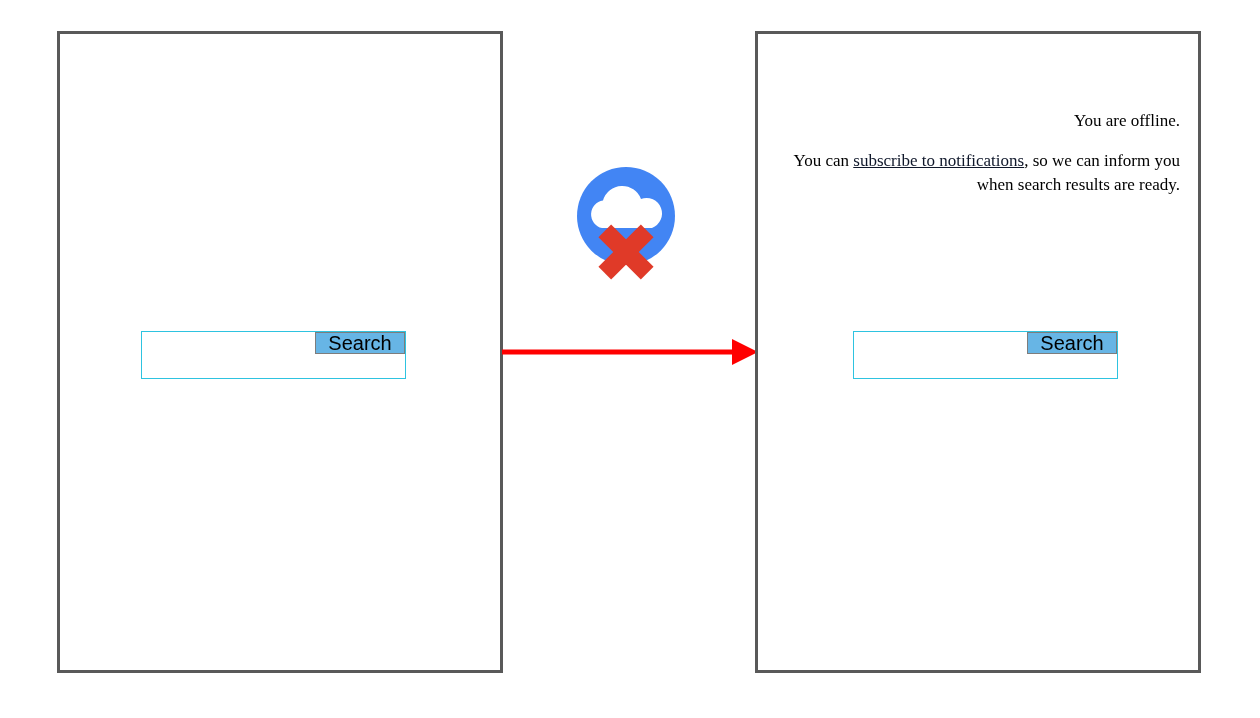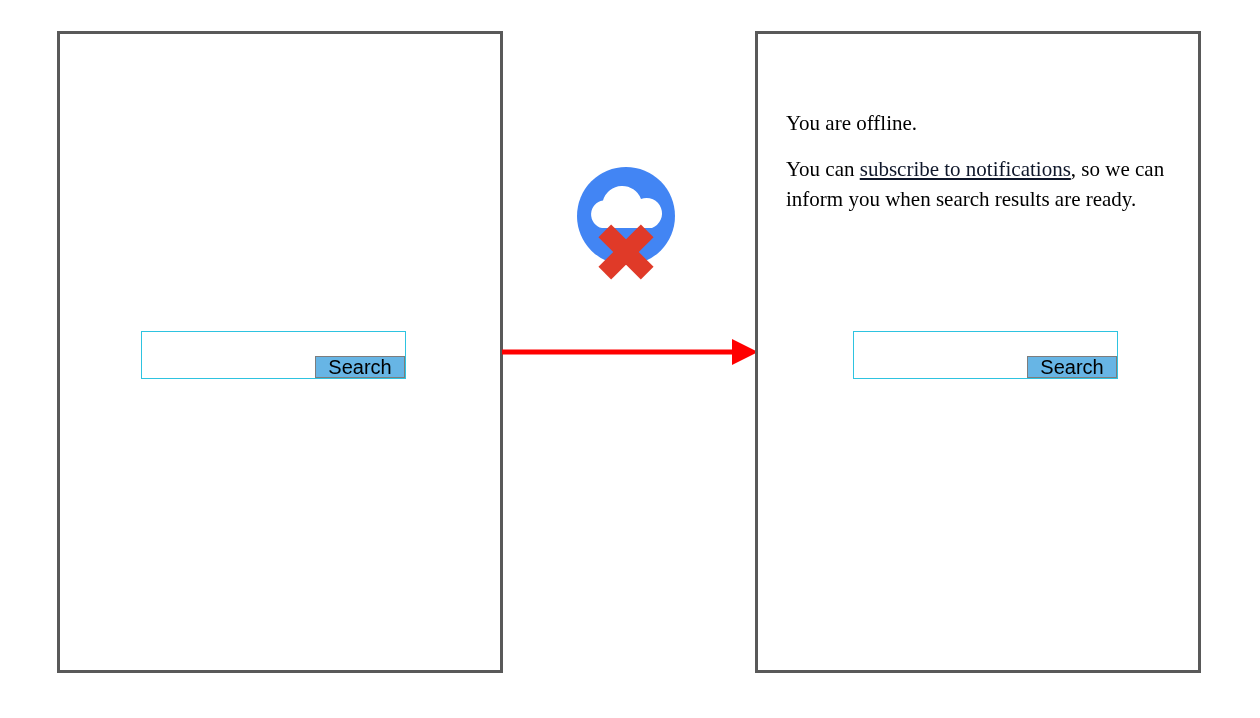--- a/index.html
+++ b/index.html
@@ -44,41 +44,42 @@
     height: 642px;
   }
 
   
   .offline-message {
     position: absolute;
     left: 28px;
     top: 75px;
     width: 394px;
     color: #000000;
-    font-size: 21px;
+    font-size: 17px;
     line-height: 1.42;
+    text-align: right;
   }
   .offline-message p {
     margin: 0 0 16px 0;
   }
   .offline-message p:last-child {
     margin-bottom: 0;
   }
   .offline-link {
     color: #0f172a;
     text-decoration: underline;
     cursor: pointer;
   }
 
   
   .search-widget {
     position: absolute;
     top: 297px;
     display: flex;
-    align-items: flex-end;
+    align-items: flex-start;
     box-sizing: border-box;
     border: 1.5px solid #2ec3e0;
     height: 48px;
     width: 265px;
     background: #ffffff;
   }
   #panel-before .search-widget { left: 81px; }
   #panel-after  .search-widget { left: 95px; }
 
   .search-input {

